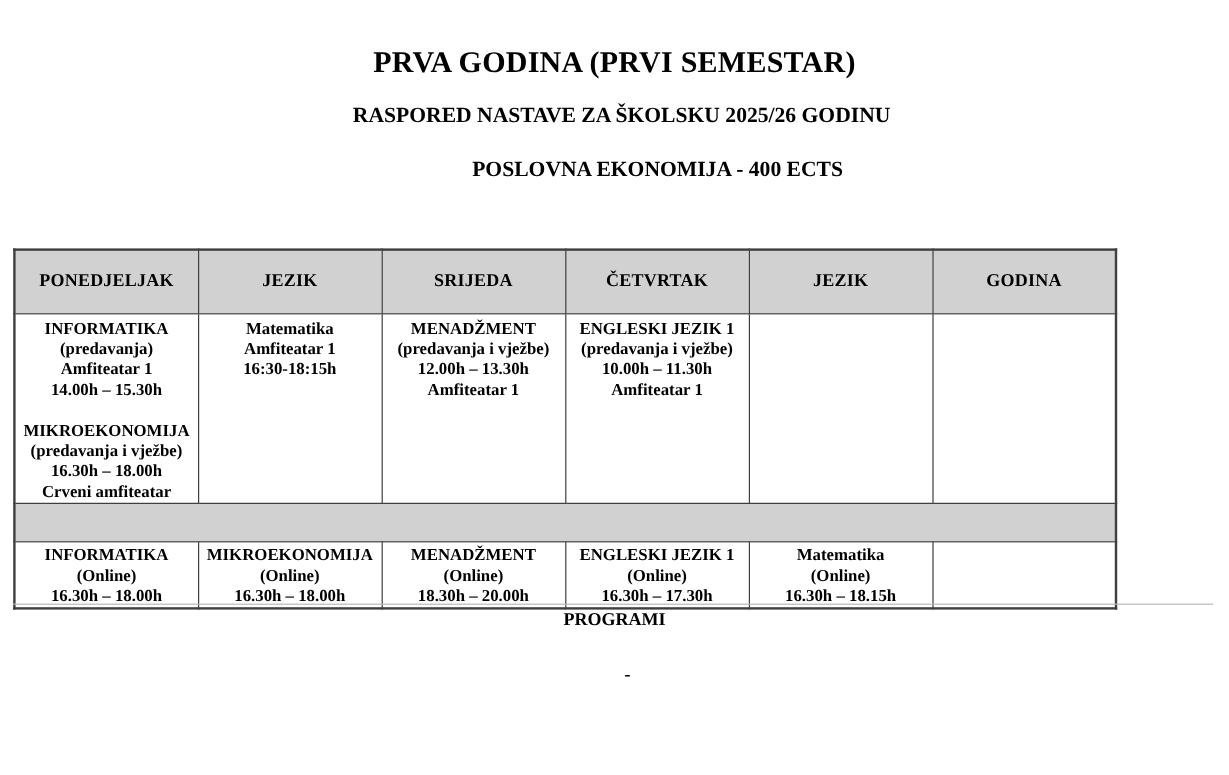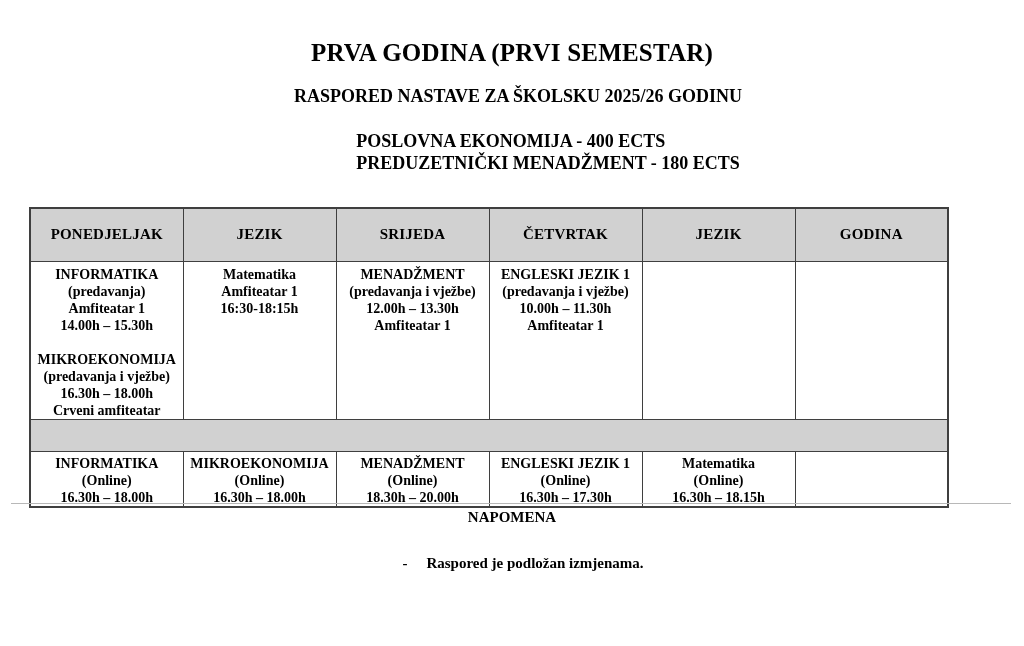--- a/index.html
+++ b/index.html
@@ -46,21 +46,20 @@
   .programs-lines div{white-space:nowrap;}
   
   table.schedule{
     position:absolute;
     top:207px;
     left:11px;
     width:920px;
     border-collapse:collapse;
     table-layout:fixed;
     border:2px solid var(--border-col);
-    margin-left:18px;
   }
   table.schedule th,
   table.schedule td{
     border:1px solid var(--border-col);
     text-align:center;
   }
   table.schedule th{
     height:53px;
     background:var(--fill-gray);
     font-size:15px;
@@ -122,21 +121,20 @@
 </style>
 </head>
 <body>
 
 <div class="doc-header">
   <h1 class="doc-title">PRVA GODINA (PRVI SEMESTAR)</h1>
   <h2 class="doc-subtitle">RASPORED NASTAVE ZA ŠKOLSKU 2025/26 GODINU</h2>
   <div class="programs">
     <div class="programs-lines">
       <div>POSLOVNA EKONOMIJA - 400 ECTS</div>
-      <div>PREDUZETNIČKI MENADŽMENT - 180 ECTS</div>
     </div>
   </div>
 </div>
 
 <table class="schedule">
   <thead>
     <tr id="day-header-row">
         <th>PONEDJELJAK</th>
         <th>JEZIK</th>
         <th>SRIJEDA</th>
@@ -208,18 +206,17 @@
           <div class="cell-line">16.30h – 18.15h</div>
         </td>
         <td class="online-cell"></td>
       </tr>
   </tbody>
 </table>
 
 <div class="table-underline"></div>
 
 <div class="note-block">
-  <div class="note-heading">NAPOMENA</div>
+  <div class="note-heading">PROGRAMI</div>
   <div class="note-line">
     <span>-</span>
-    <span>Raspored je podložan izmjenama.</span>
   </div>
 </div>
 
 </body></html>

